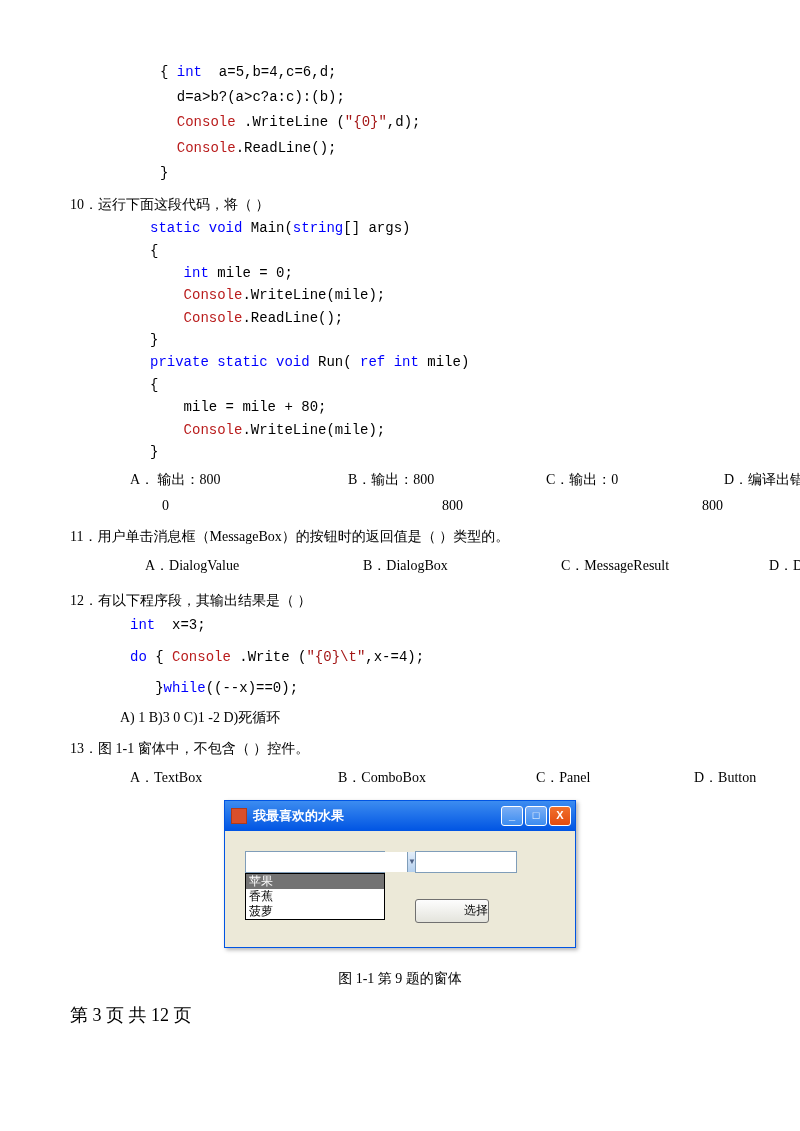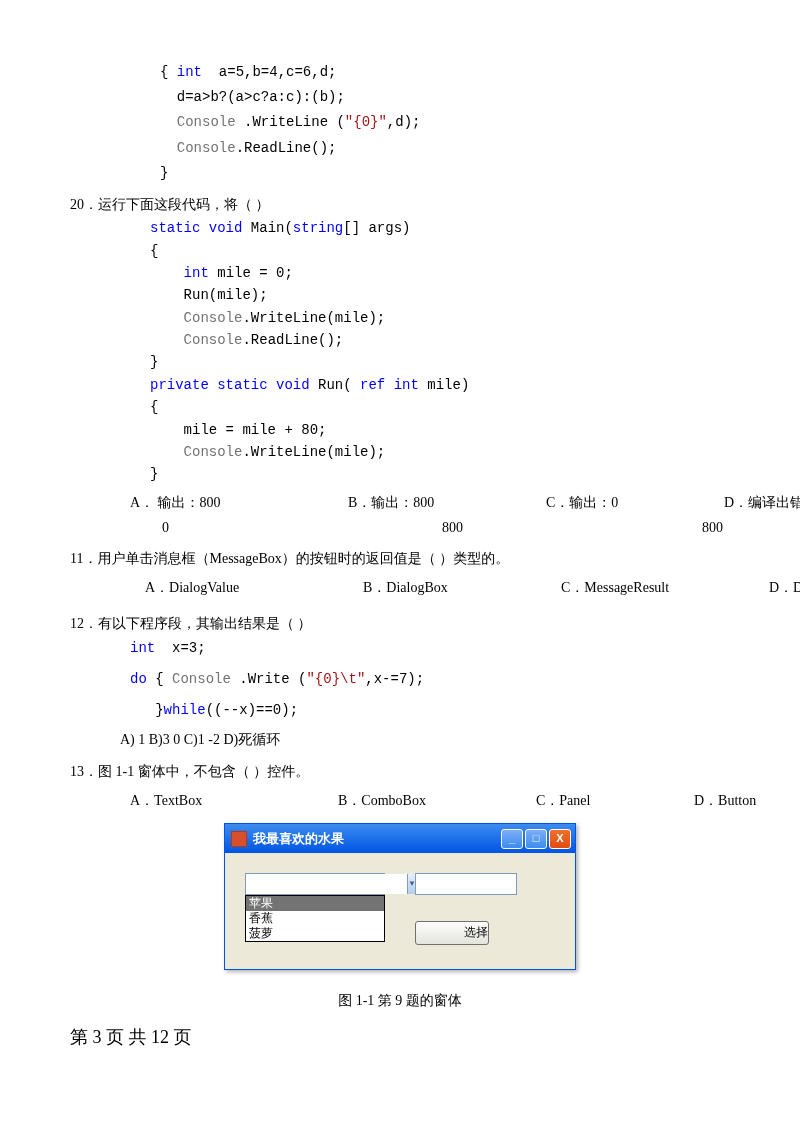--- a/index.html
+++ b/index.html
@@ -12,21 +12,21 @@
     color: #000;
     width: 800px;
     box-sizing: border-box;
   }
   .code-line {
     font-family: "Courier New", monospace;
     font-size: 14px;
     white-space: pre;
   }
   .kw-blue { color: #0000FF; }
-  .kw-teal { color: #737373; }
+  .kw-teal { color: #b91c1c; }
   .kw-darkred { color: #A31515; }
   .indent1 { padding-left: 90px; }
   .q-line { margin-top: 6px; }
   .options { padding-left: 60px; margin-top: 4px; }
   .options-row { display: flex; gap: 48px; }
   .opt-col { flex: 0 0 auto; }
   .small-code { font-size: 12px; line-height: 1.6; }
   .fig-wrap { text-align: center; margin-top: 10px; }
   .fig-caption { text-align: center; margin-top: 18px; }
   .footer { margin-top: 8px; font-size: 18px; }
@@ -137,26 +137,25 @@
 <body>
 
 <div>
   <div class="code-line indent1"><span>{ </span><span class="kw-blue">int</span><span>  a=5,b=4,c=6,d;</span></div>
   <div class="code-line indent1">  d=a&gt;b?(a&gt;c?a:c):(b);</div>
   <div class="code-line indent1"><span>  </span><span class="kw-teal">Console</span><span> .WriteLine (</span><span class="kw-darkred">"{0}"</span><span>,d);</span></div>
   <div class="code-line indent1"><span>  </span><span class="kw-teal">Console</span><span>.ReadLine();</span></div>
   <div class="code-line indent1">}</div>
 </div>
 
-<div class="q-line">20．运行下面这段代码，将（      ）</div>
+<div class="q-line">10．运行下面这段代码，将（      ）</div>
 <div class="small-code" style="padding-left:80px;">
   <div class="code-line"><span class="kw-blue">static void</span><span> Main(</span><span class="kw-blue">string</span><span>[] args)</span></div>
   <div class="code-line">{</div>
   <div class="code-line"><span>    </span><span class="kw-blue">int</span><span> mile = 0;</span></div>
-  <div class="code-line">    Run(mile);</div>
   <div class="code-line"><span>    </span><span class="kw-teal">Console</span><span>.WriteLine(mile);</span></div>
   <div class="code-line"><span>    </span><span class="kw-teal">Console</span><span>.ReadLine();</span></div>
   <div class="code-line">}</div>
   <div class="code-line"><span class="kw-blue">private static void</span><span> Run( </span><span class="kw-blue">ref int</span><span> mile)</span></div>
   <div class="code-line">{</div>
   <div class="code-line">    mile = mile + 80;</div>
   <div class="code-line"><span>    </span><span class="kw-teal">Console</span><span>.WriteLine(mile);</span></div>
   <div class="code-line">}</div>
 </div>
 <div class="options">
@@ -179,21 +178,21 @@
     <div class="opt-col" style="width:170px;margin-left:15px;">A．DialogValue</div>
     <div class="opt-col" style="width:150px;">B．DialogBox</div>
     <div class="opt-col" style="width:160px;">C．MessageResult</div>
     <div class="opt-col">D．DialogResult</div>
   </div>
 </div>
 
 <div class="q-line" style="margin-top:10px;">12．有以下程序段，其输出结果是（    ）</div>
 <div style="padding-left:60px;">
   <div class="code-line"><span class="kw-blue">int</span><span>  x=3;</span></div>
-  <div class="code-line" style="margin-top:6px;"><span class="kw-blue">do</span><span> { </span><span class="kw-teal">Console</span><span> .Write (</span><span class="kw-darkred">"{0}\t"</span><span>,x-=7);</span></div>
+  <div class="code-line" style="margin-top:6px;"><span class="kw-blue">do</span><span> { </span><span class="kw-teal">Console</span><span> .Write (</span><span class="kw-darkred">"{0}\t"</span><span>,x-=4);</span></div>
   <div class="code-line" style="margin-top:6px;"><span>   }</span><span class="kw-blue">while</span><span>((--x)==0);</span></div>
 </div>
 <div style="padding-left:50px; margin-top:4px;">A)  1     B)3   0    C)1  -2   D)死循环</div>
 
 <div class="q-line">13．图 1-1 窗体中，不包含（       ）控件。</div>
 <div class="options">
   <div class="options-row">
     <div class="opt-col" style="width:160px;">A．TextBox</div>
     <div class="opt-col" style="width:150px;">B．ComboBox</div>
     <div class="opt-col" style="width:110px;">C．Panel</div>

